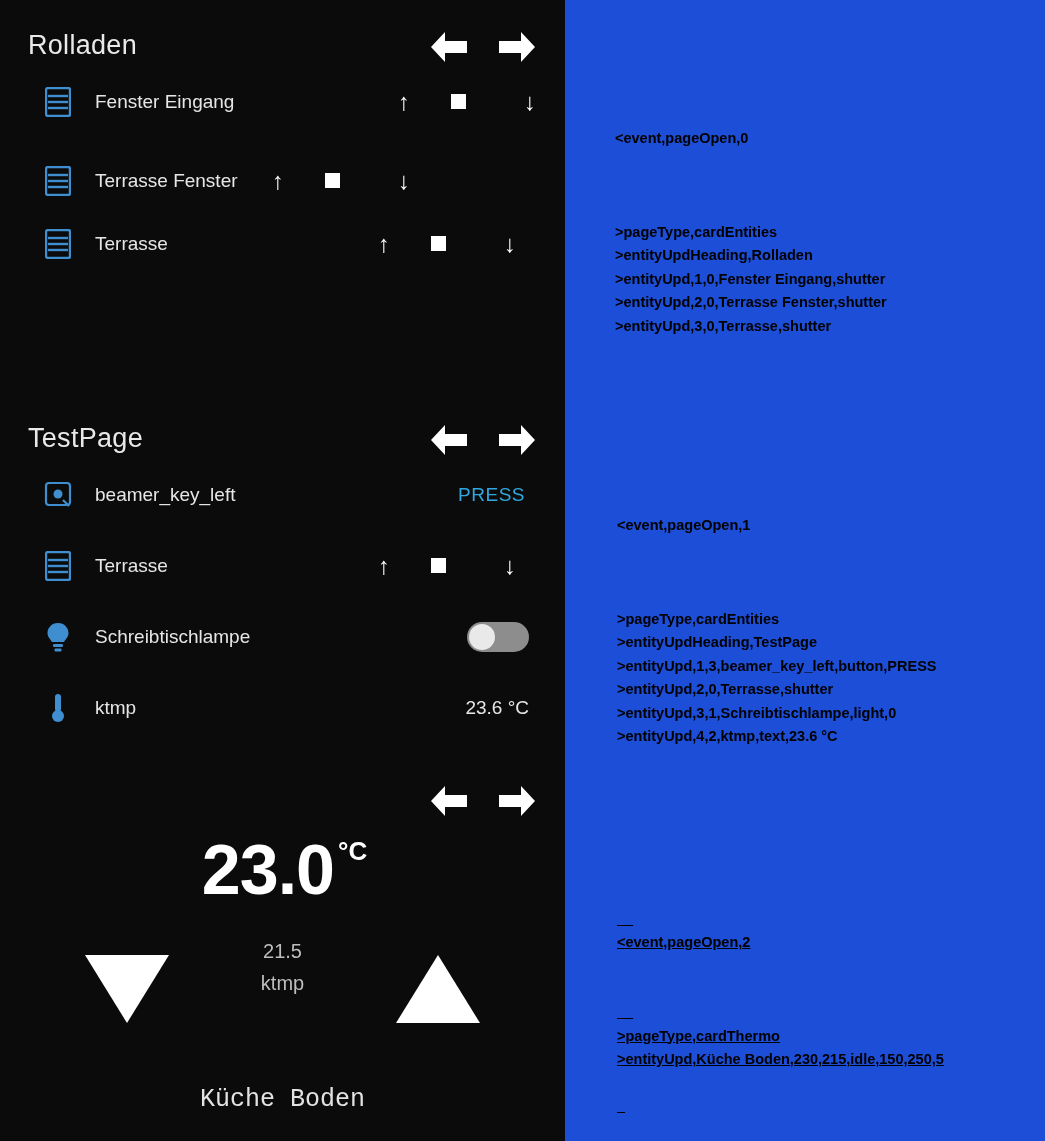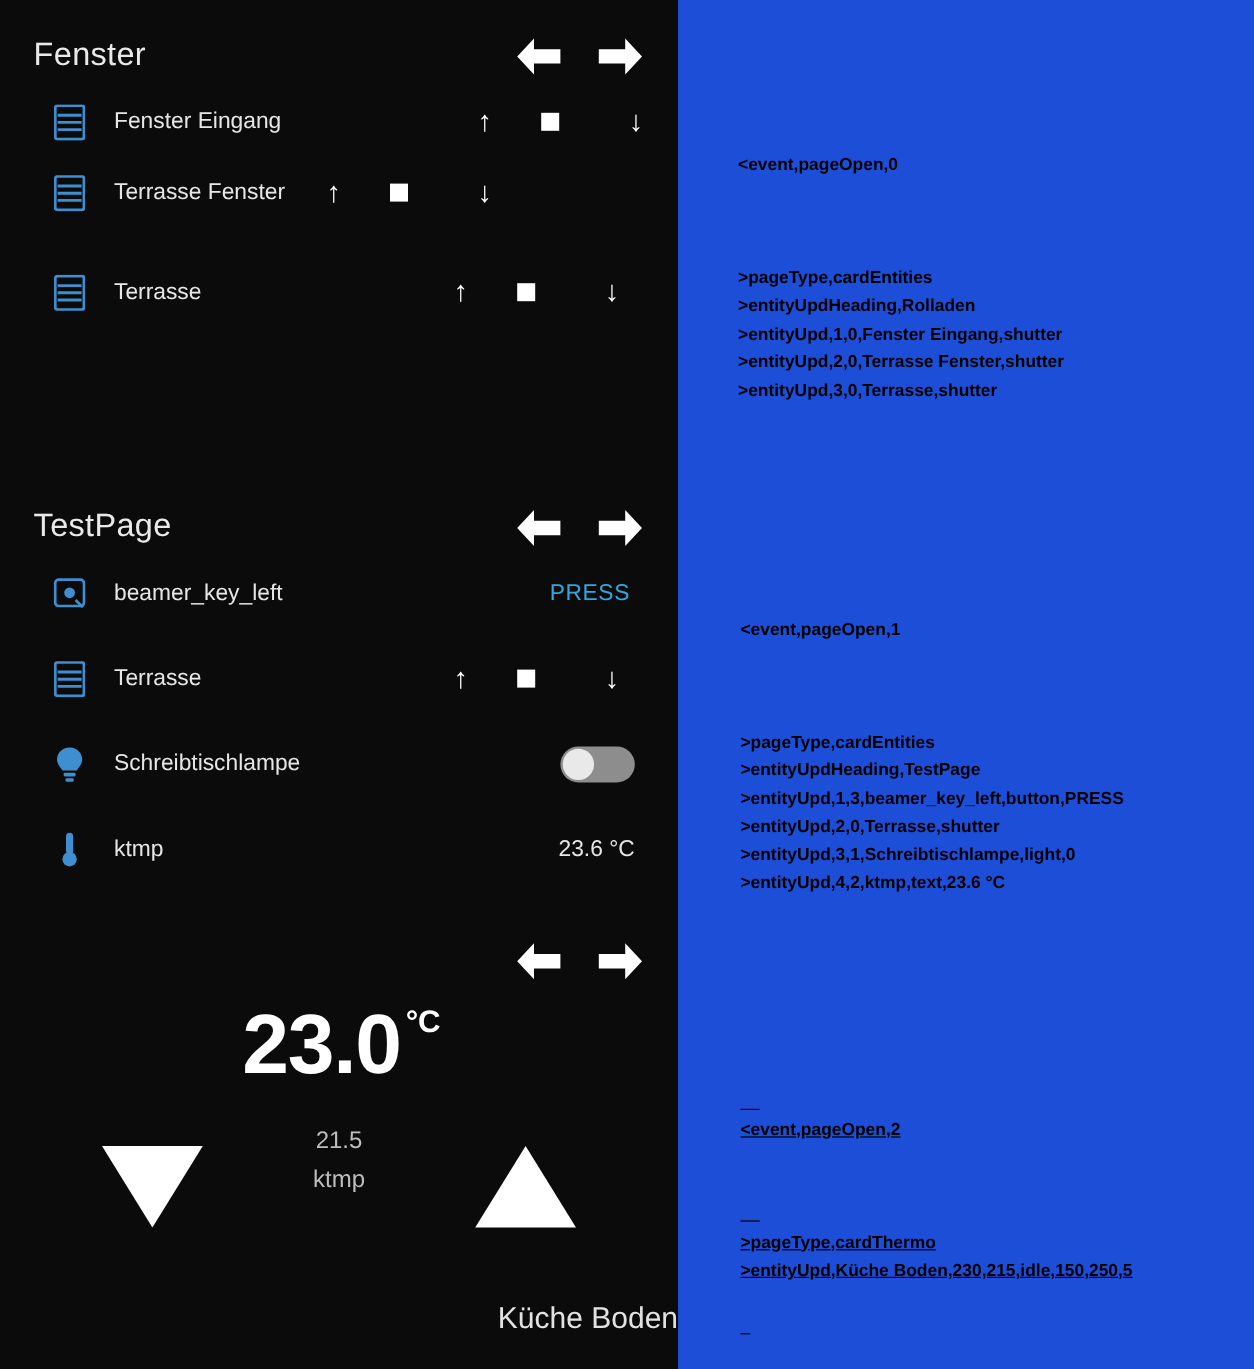--- a/index.html
+++ b/index.html
@@ -235,23 +235,24 @@
     top: 125px;
     border-left: 42px solid transparent;
     border-right: 42px solid transparent;
     border-bottom: 68px solid #ffffff;
   }
   .thermo-footer {
     position: absolute;
     left: 0;
     right: 0;
     top: 315px;
-    text-align: right;
+    text-align: center;
     color: #e2e2e2;
     font-size: 25px;
+    font-family: Liberation Mono, monospace;
   }
 
   
   .doc-block {
     position: absolute;
     left: 50px;
     font-size: 14.5px;
     font-weight: bold;
     color: #000000;
     line-height: 23.5px;
@@ -259,21 +260,21 @@
   }
   .doc-event { margin-bottom: 23px; }
 </style>
 </head>
 <body>
 
 <div class="screen">
 
   <div class="card" style="top:0px;">
     <div class="card-header">
-      <div class="card-title">Fenster</div>
+      <div class="card-title">Rolladen</div>
       <div class="nav-arrows">
         <span class="arrow left">
           <svg width="48" height="38" viewBox="0 0 48 38">
               <path d="M22 4 L8 19 L22 34 L22 25 L44 25 L44 13 L22 13 Z" fill="#ffffff"></path>
             </svg>
         </span>
         <span class="arrow right">
           <svg width="48" height="38" viewBox="0 0 48 38">
               <path d="M26 4 L40 19 L26 34 L26 25 L4 25 L4 13 L26 13 Z" fill="#ffffff"></path>
             </svg>
@@ -293,21 +294,21 @@
       <span class="row-label">Fenster Eingang</span>
       <span class="shutter-controls">
         <span class="sc-btn sc-up">↑</span>
         <span class="sc-btn sc-stop">
             <span class="stop-square"></span>
           </span>
         <span class="sc-btn sc-down">↓</span>
       </span>
     </div>
 
-    <div class="row" style="top: 125px; position: absolute; left: 0px; width: 459px;">
+    <div class="row" style="top: 145px; position: absolute; left: 0px; width: 459px;">
       <span class="row-icon">
         <svg width="26" height="30" viewBox="0 0 26 30">
             <rect x="1" y="1" width="24" height="28" rx="2" fill="none" stroke="#3f8fd0" stroke-width="2.4"></rect>
             <line x1="3" y1="9" x2="23" y2="9" stroke="#3f8fd0" stroke-width="2.4"></line>
             <line x1="3" y1="15" x2="23" y2="15" stroke="#3f8fd0" stroke-width="2.4"></line>
             <line x1="3" y1="21" x2="23" y2="21" stroke="#3f8fd0" stroke-width="2.4"></line>
           </svg>
       </span>
       <span class="row-label">Terrasse Fenster</span>
       <span class="shutter-controls">

